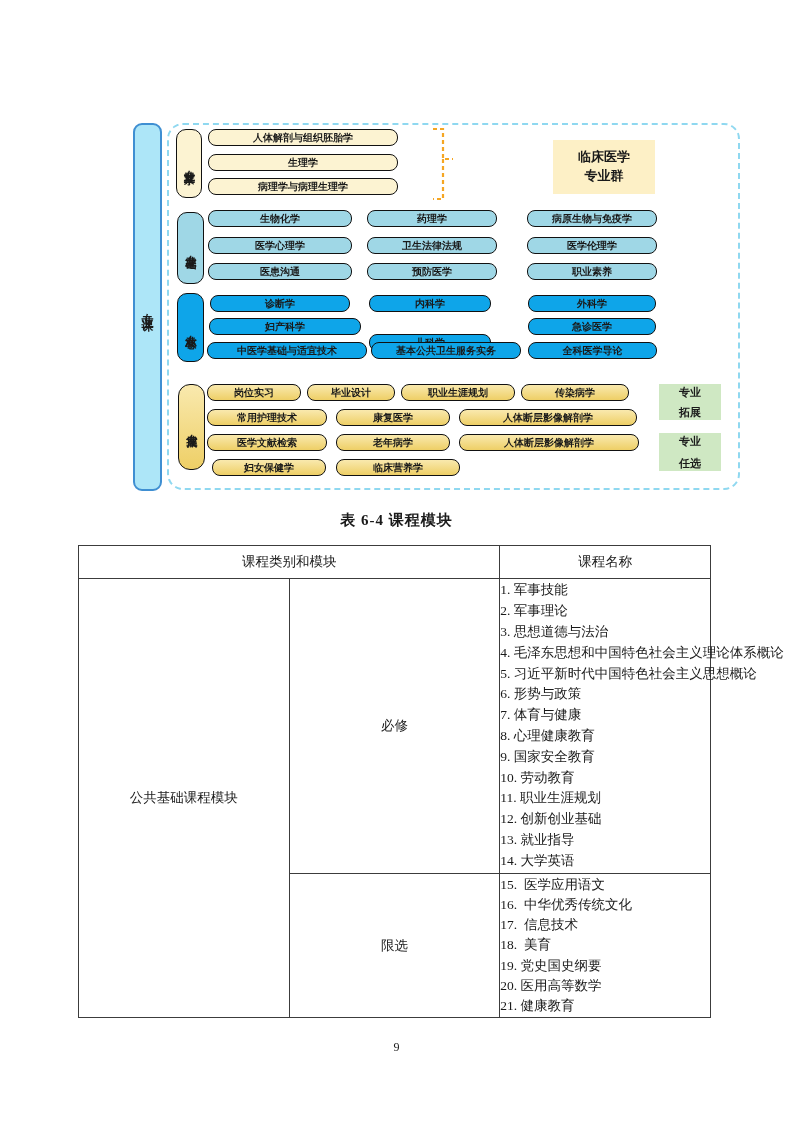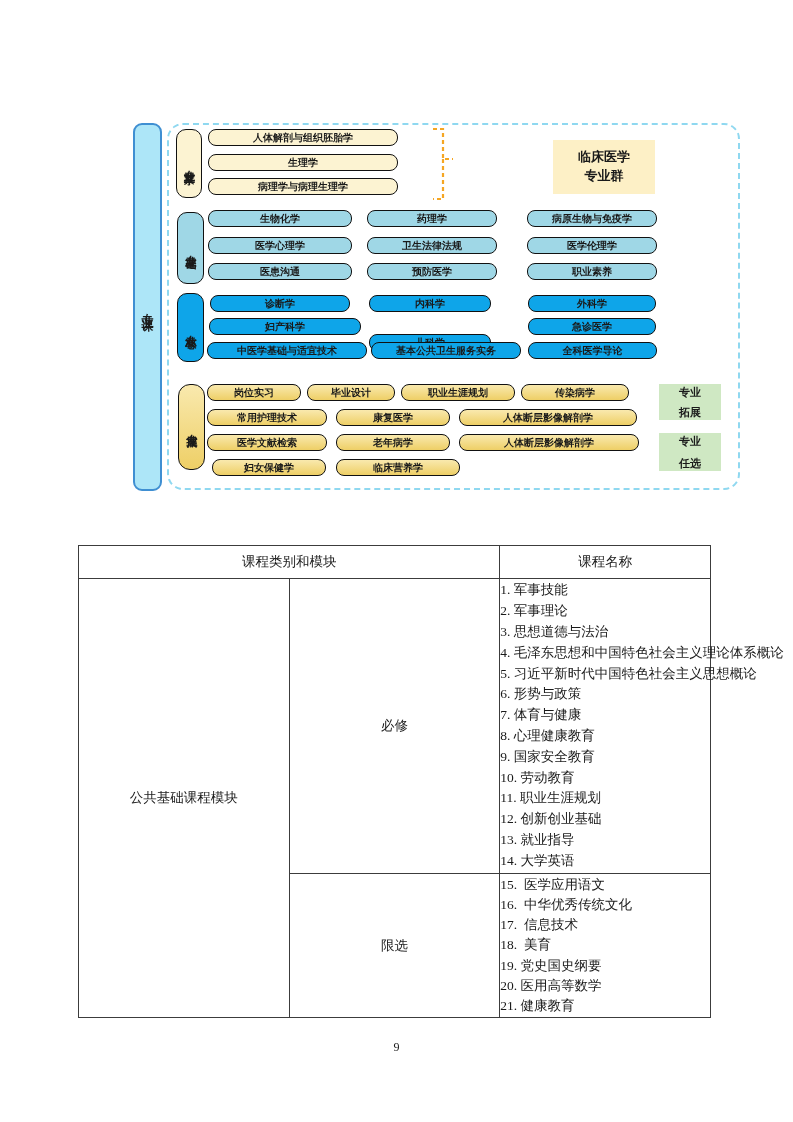--- a/index.html
+++ b/index.html
@@ -123,20 +123,21 @@
     <div class="sidetag" style="left:659px;top:384px;height:36px;">
       <div>专业</div>
       <div>拓展</div>
     </div>
     <div class="sidetag" style="left:659px;top:433px;height:38px;">
       <div>专业</div>
       <div>任选</div>
     </div>
   </div>
 
+  <div class="tbl-title">表 6-4  课程模块</div>
 
   <table class="course">
     <tbody>
         <tr>
       <td class="hdr" colspan="2">课程类别和模块</td>
       <td class="hdr">课程名称</td>
     </tr>
     <tr>
       <td class="module" rowspan="2">公共基础课程模块</td>
       <td class="gtype" style="height:294px;">必修</td>

